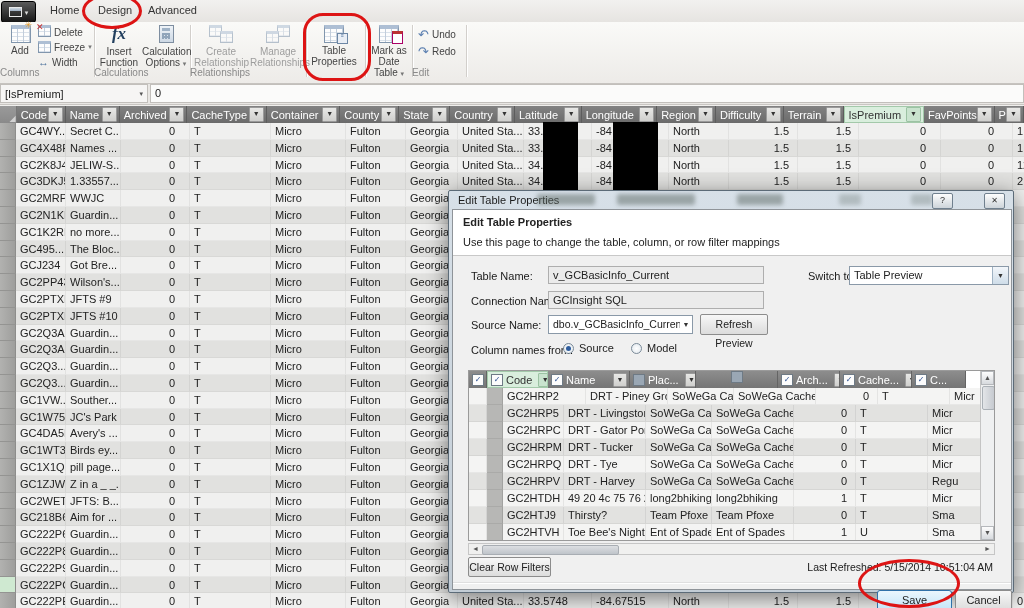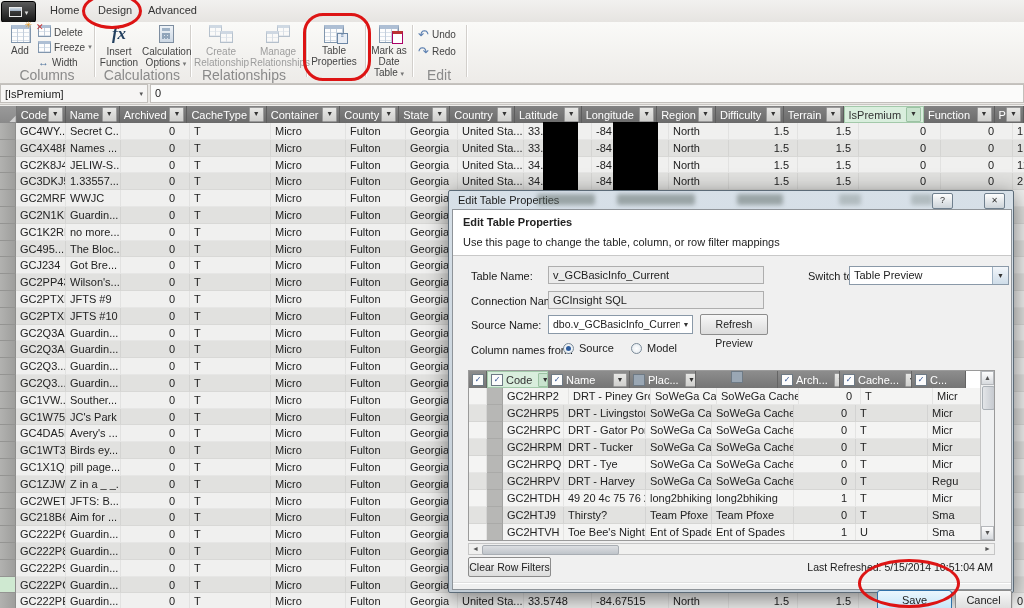--- a/index.html
+++ b/index.html
@@ -8,21 +8,21 @@
   
   #tabbar{position:absolute;left:0;top:0;width:1024px;height:22px;background:linear-gradient(#f2f1ef,#e6e4e1);border-bottom:1px solid #cfccc8;}
   #appbtn{position:absolute;left:1px;top:1px;width:33px;height:20px;border-radius:3px;
     background:linear-gradient(#5a5a5a,#161616);border:1px solid #000;display:flex;align-items:center;justify-content:center;gap:3px;}
   .appglyph{width:11px;height:8px;border:1px solid #e8e8e8;background:linear-gradient(#cfd8e2,#9fb0c2) top/100% 3px no-repeat;}
   .appcaret{color:#ddd;font-size:7px;line-height:7px;}
   .tab{position:absolute;top:0;height:21px;line-height:21px;padding:0 10px;color:#333;}
   
   #ribbon{position:absolute;left:0;top:22px;width:1024px;height:61px;background:linear-gradient(#fafaf8,#edebe8);border-bottom:1px solid #c6c3bf;}
   .sep{position:absolute;top:3px;height:52px;width:1px;background:#d2cfcb;border-right:1px solid #fff;}
-  .grouplabel{position:absolute;top:45px;height:12px;font-size:14px;color:#8a8a8a;text-align:center;}
+  .grouplabel{position:absolute;top:45px;height:12px;font-size:10px;color:#8a8a8a;text-align:left;}
   .bb{position:absolute;top:3px;text-align:center;font-size:10px;line-height:11px;color:#444;}
   .bb .ic{margin:0 auto 3px;}
   .sb{position:absolute;height:14px;display:flex;align-items:center;gap:3px;font-size:10px;color:#444;white-space:nowrap;}
   .mt{position:relative;width:18px;height:13px;border:1px solid #8196ad;border-top:4px solid #aebfd4;background:
       repeating-linear-gradient(90deg,rgba(176,190,208,.0) 0 5px,#c2cddb 5px 6px),
       repeating-linear-gradient(180deg,#fdfdfd 0 3px,#d9e1ea 3px 4px);}
   .mt.s{width:11px;height:8px;border-top:3px solid #aebfd4;}
   .badge{position:absolute;font-size:9px;line-height:9px;}
   .fxic{font-family:"Liberation Serif",serif;font-style:italic;font-weight:bold;font-size:17px;color:#23405f;line-height:18px;}
   .calcic{width:13px;height:16px;border:1px solid #7e8ea0;background:linear-gradient(#eef3f8,#cdd8e4);position:relative;}
@@ -265,21 +265,21 @@
         </div>
         <div class="hcell" style="width: 61px;">
           <span>Terrain</span>
           <span class="fbtn">▼</span>
         </div>
         <div class="hcell hl" style="width: 82px;">
           <span>IsPremium</span>
           <span class="fbtn green">▼</span>
         </div>
         <div class="hcell" style="width: 72px;">
-          <span>Function</span>
+          <span>FavPoints</span>
           <span class="fbtn">▼</span>
         </div>
         <div class="hcell" style="width: 30px;">
           <span>P</span>
           <span class="fbtn">▼</span>
         </div>
       </div>
     <div id="gbody">
         <div class="grow odd">
           <div class="rowhdr"></div>
@@ -926,21 +926,21 @@
             <div class="phc" style="width: 54px;">
               <span class="pcb">✓</span>
               <span>C...</span>
               <span class="sp"></span>
             </div>
           </div>
         <div id="pbody">
             <div class="prow odd">
               <div class="pcell" style="width: 18px;"></div>
               <div class="prh"></div>
-              <div class="pcell" style="width: 66px;">GC2HRP2</div>
+              <div class="pcell" style="width: 83px;">GC2HRP2</div>
               <div class="pcell" style="width: 82px;">DRT - Piney Gro...</div>
               <div class="pcell" style="width: 66px;">SoWeGa Ca...</div>
               <div class="pcell" style="width: 82px;">SoWeGa Cachers</div>
               <div class="pcell" style="width: 62px; text-align: right; padding-right: 8px;">0</div>
               <div class="pcell" style="width: 72px;">T</div>
               <div class="pcell" style="width: 54px;">Micr</div>
             </div>
             <div class="prow even">
               <div class="pcell" style="width: 18px;"></div>
               <div class="prh"></div>

